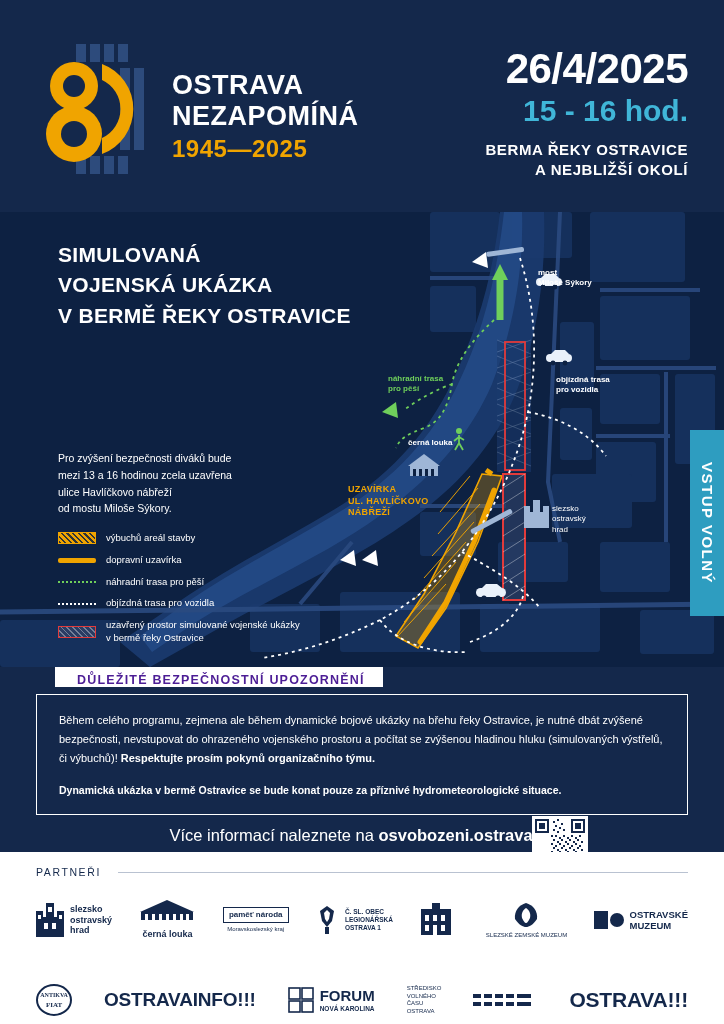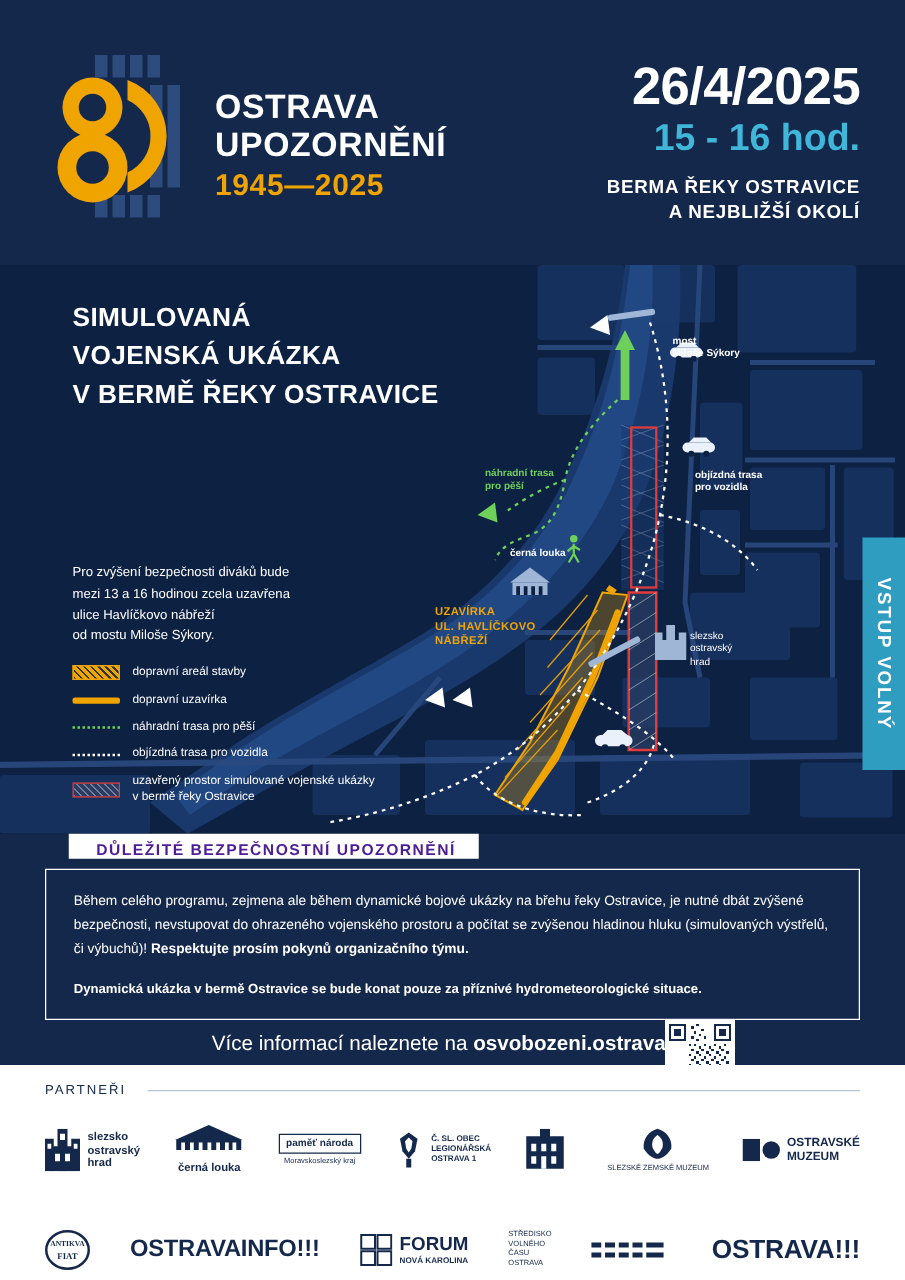--- a/index.html
+++ b/index.html
@@ -317,21 +317,21 @@
           <circle cx="34" cy="100" r="28"></circle>
           <path d="M62 30 a48 48 0 0 1 0 90 l0 -16 a32 32 0 0 0 0 -58 z"></path>
         </g>
         <g fill="#14284b">
           <circle cx="34" cy="52" r="11"></circle>
           <circle cx="34" cy="100" r="13"></circle>
         </g>
       </svg>
       <div class="logo-text">
         <div class="l1">OSTRAVA</div>
-        <div class="l2">UPOZORNĚNÍ</div>
+        <div class="l2">NEZAPOMÍNÁ</div>
         <div class="l3">1945—2025</div>
       </div>
     </div>
 
     <div class="date-block">
       <div class="date">26/4/2025</div>
       <div class="time">15 - 16 hod.</div>
       <div class="place1">BERMA ŘEKY OSTRAVICE</div>
       <div class="place2">A NEJBLIŽŠÍ OKOLÍ</div>
     </div>
@@ -513,21 +513,21 @@
     <div class="note">
       <div>Pro zvýšení bezpečnosti diváků bude</div>
       <div>mezi 13 a 16 hodinou zcela uzavřena</div>
       <div>ulice Havlíčkovo nábřeží</div>
       <div>od mostu Miloše Sýkory.</div>
     </div>
 
     <div class="legend">
       <div class="legend-row">
         <div class="legend-swatch sw-hatch"></div>
-        <div class="legend-label">dopravní areál stavby</div>
+        <div class="legend-label">výbuchů areál stavby</div>
       </div>
       <div class="legend-row">
         <div class="legend-swatch sw-solid"></div>
         <div class="legend-label">dopravní uzavírka</div>
       </div>
       <div class="legend-row">
         <div class="legend-swatch sw-green-dot"></div>
         <div class="legend-label">náhradní trasa pro pěší</div>
       </div>
       <div class="legend-row">

